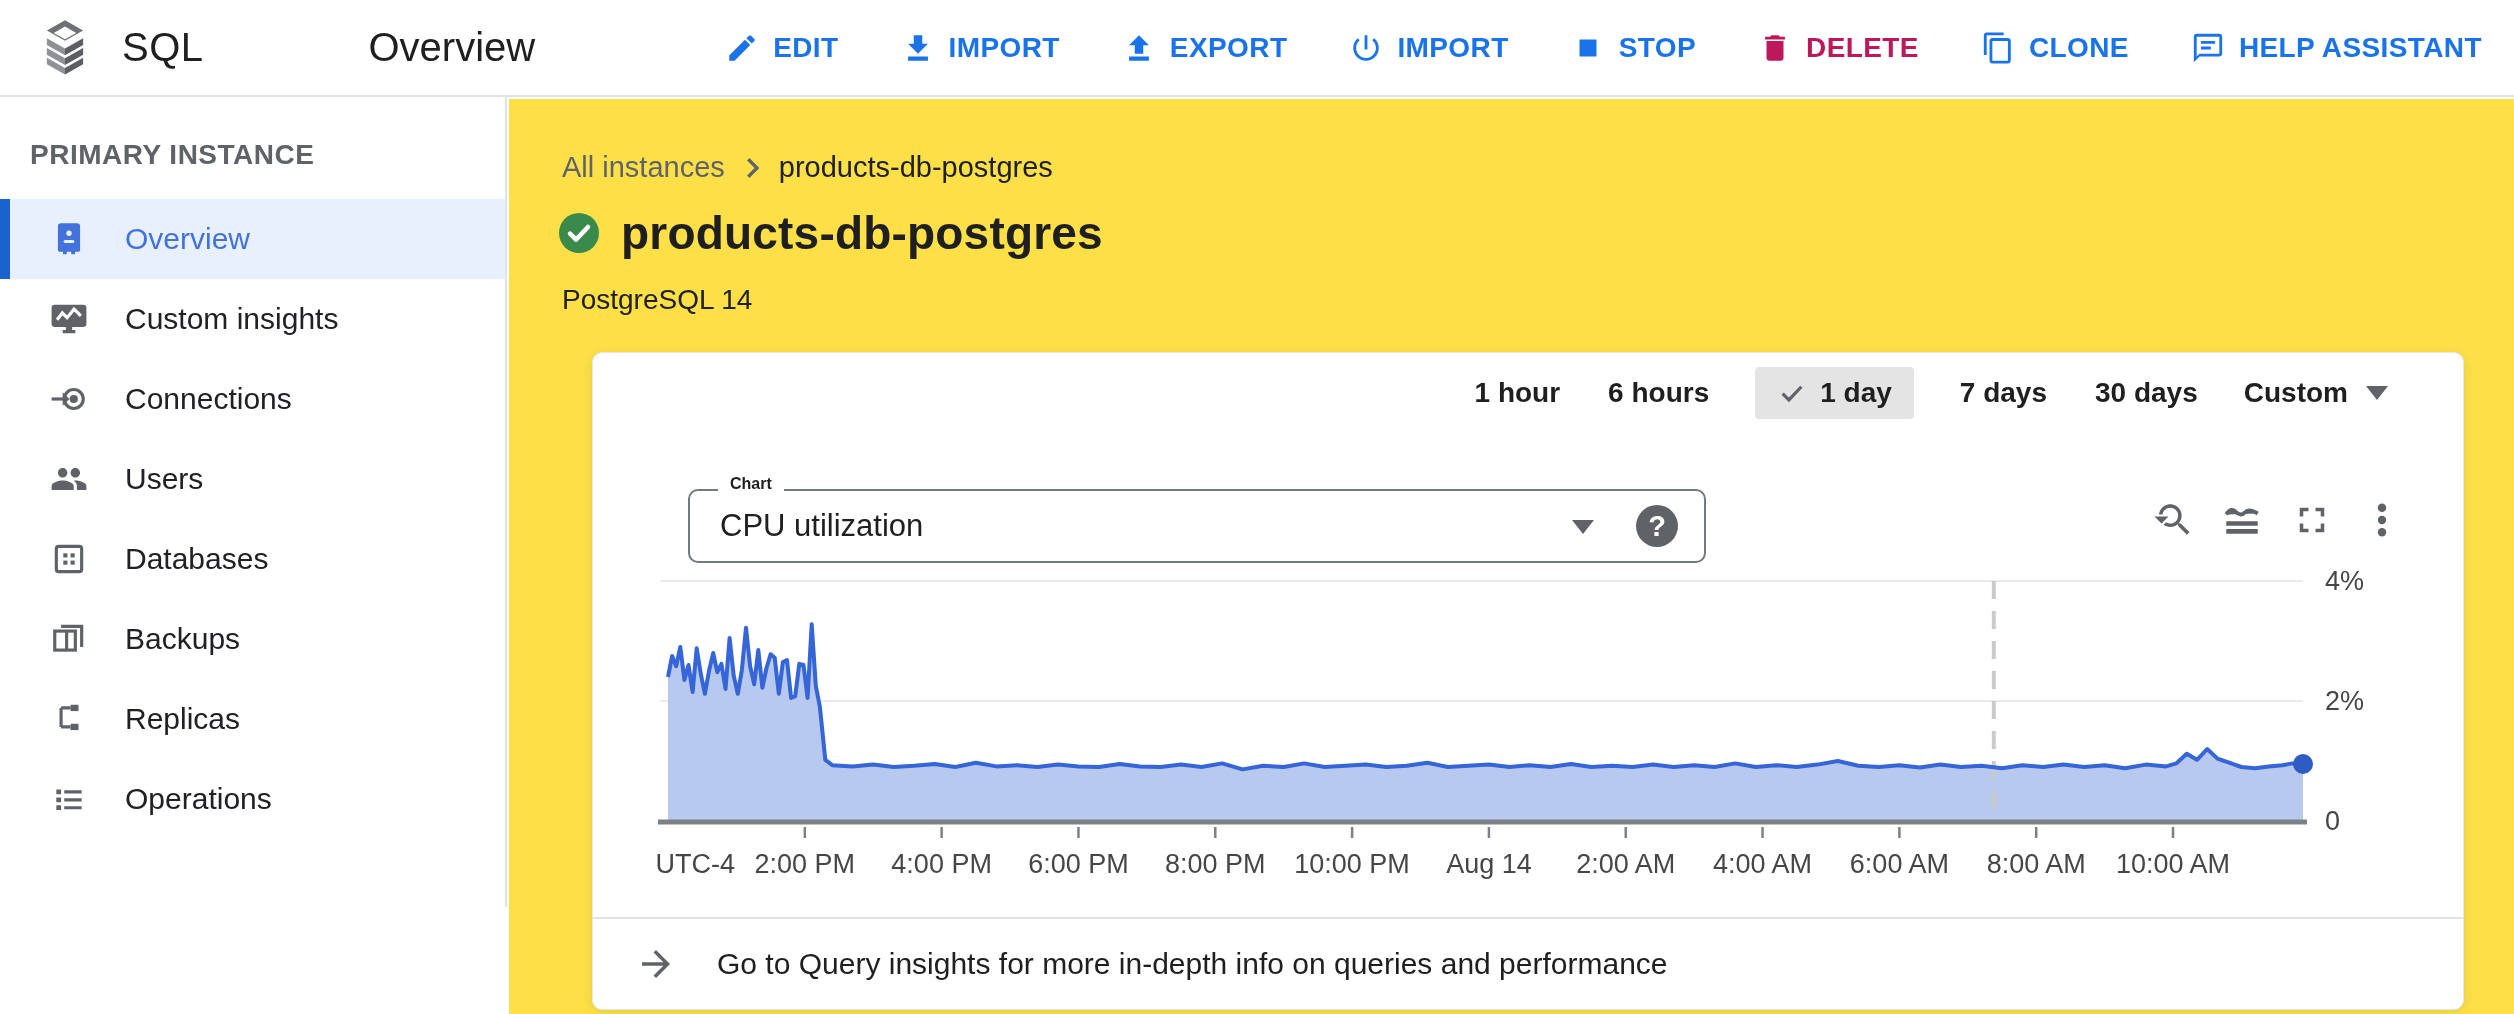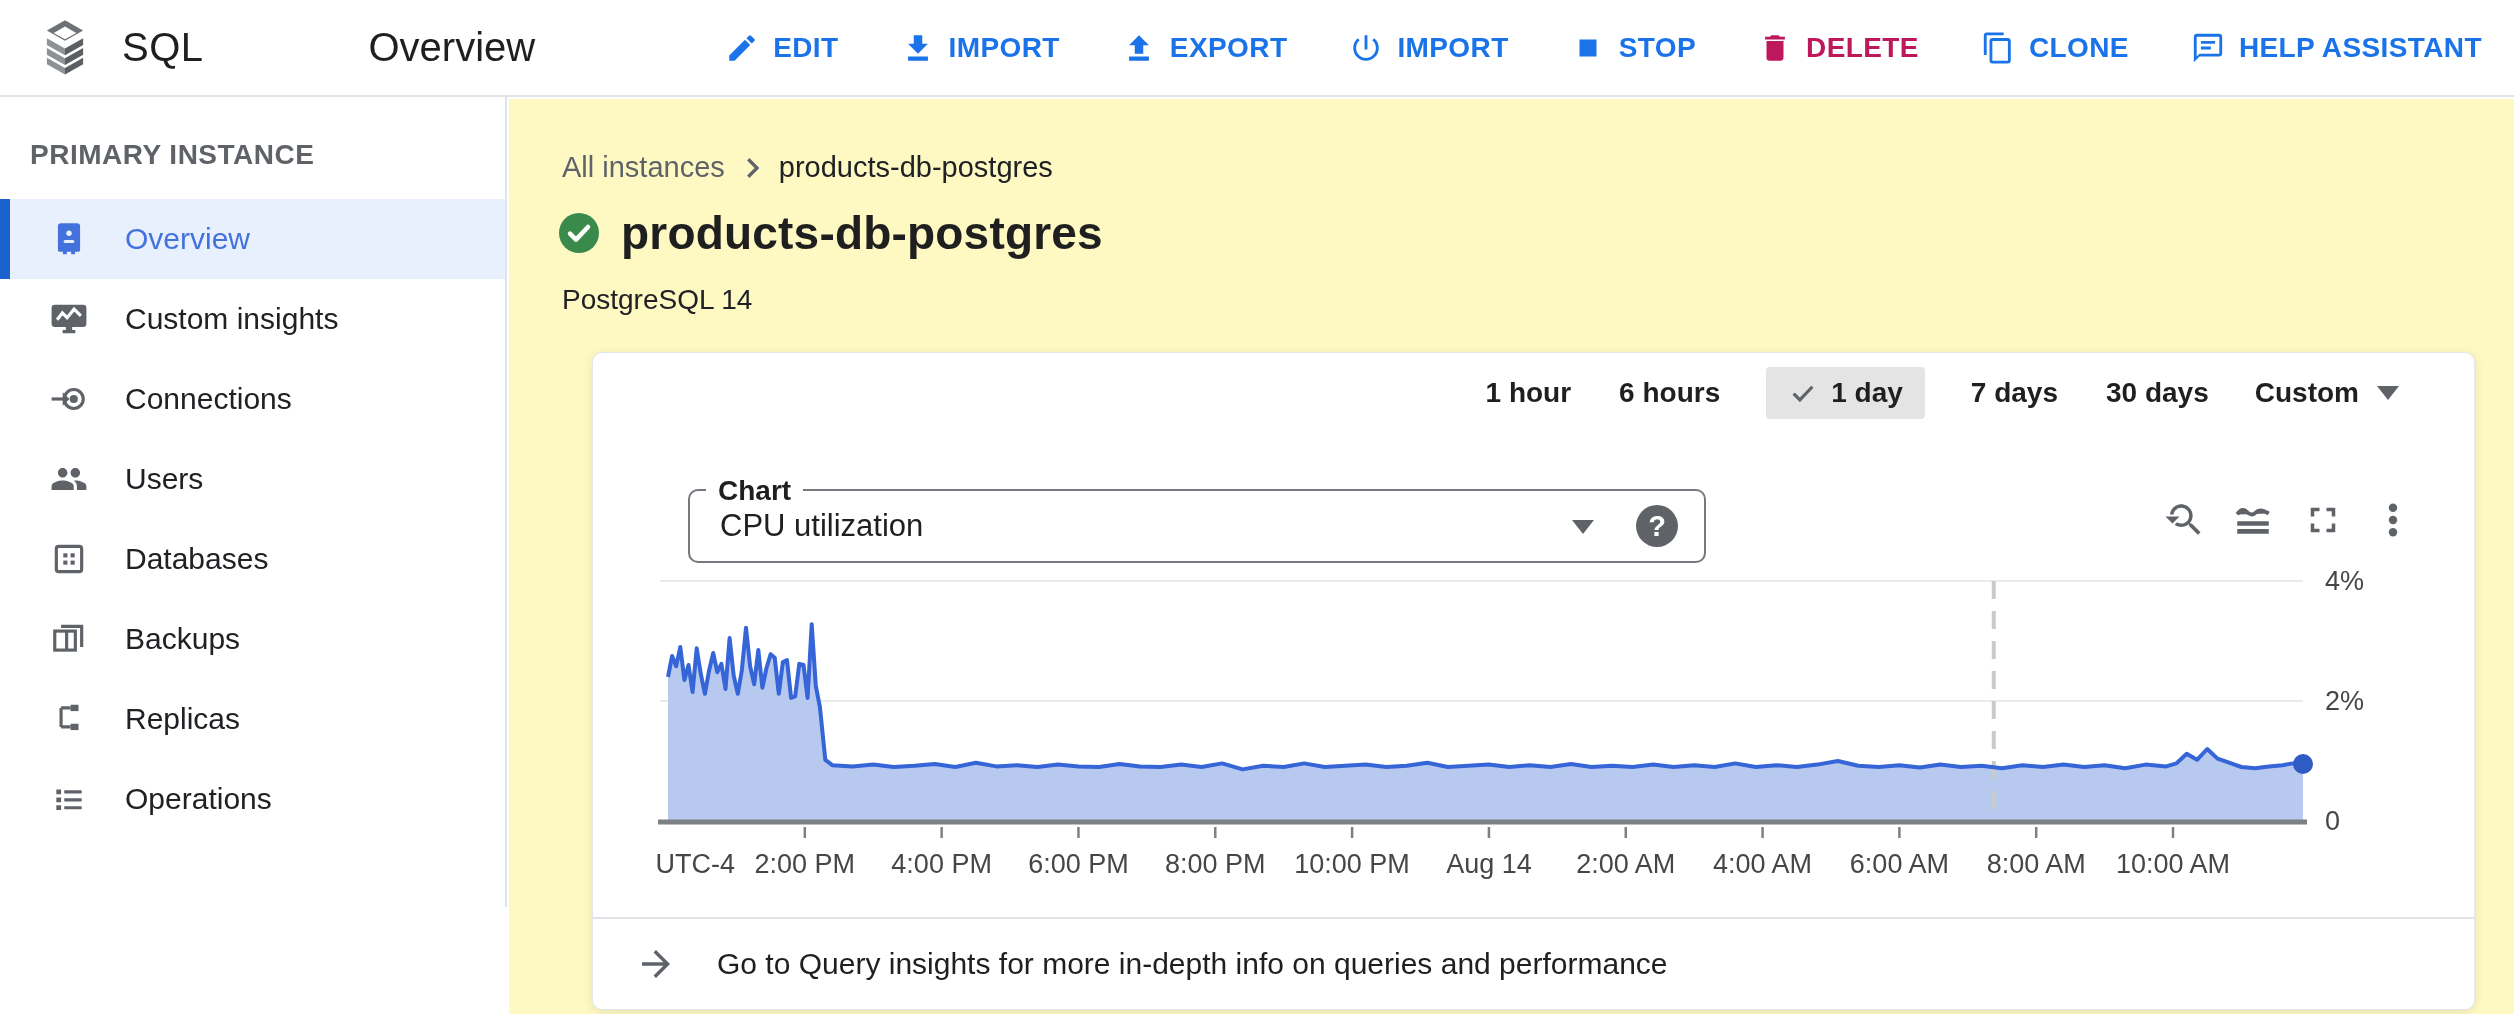--- a/index.html
+++ b/index.html
@@ -37,50 +37,50 @@
   .nav-item { position:relative; height:80px; display:flex; align-items:center; cursor:pointer; }
   .nav-item .nav-icon { position:absolute; left:50px; width:38px; height:38px; color:#5f6368; }
   .nav-item .nav-icon svg { width:38px; height:38px; }
   .nav-item .nav-label { position:absolute; left:125px; font-size:30px; color:#202124; white-space:nowrap; }
   .nav-item.active { background:#e8f0fe; }
   .nav-item.active::before { content:""; position:absolute; left:0; top:0; width:10px; height:100%; background:#1a63cf; }
   .nav-item.active .nav-label { color:#4372dd; }
   .nav-item.active .nav-icon { color:#4372dd; }
 
   
-  .content { position:absolute; left:509px; top:99px; width:2005px; height:915px; background:#fef9c3; }
+  .content { position:absolute; left:509px; top:99px; width:2005px; height:915px; background:#fde047; }
   .breadcrumb { margin:52px 0 0 53px; display:flex; align-items:center; gap:12px; font-size:29px; }
   .crumb-parent { color:#5f6368; cursor:pointer; }
   .crumb-sep svg { width:30px; height:30px; stroke:#5f6368; }
   .crumb-current { color:#202124; }
   .title-row { margin:22px 0 0 48px; display:flex; align-items:center; gap:20px; }
   .status-icon svg { width:44px; height:44px; }
   .instance-title { font-size:46px; font-weight:700; color:#1f1f1f; letter-spacing:.2px; }
   .engine-label { margin:24px 0 0 53px; font-size:28px; color:#202124; }
 
   
   .card {
-    position:relative; margin:36px 39px 0 83px; height:658px;
+    position:relative; margin:36px 50px 0 83px; height:658px;
     background:#fff; border:1px solid #e4e7ea; border-radius:10px;
     box-shadow:0 2px 8px rgba(60,64,67,.13);
   }
   .time-row { position:absolute; top:14px; right:75px; display:flex; align-items:center; gap:44px;
               font-size:28px; font-weight:700; color:#1f1f1f; }
   .time-chip { padding:10px 2px; cursor:pointer; white-space:nowrap; }
   .time-chip.selected { background:#e4e4e4; border-radius:4px; padding:10px 22px; display:flex; align-items:center; gap:13px; }
   .chip-check svg { width:30px; height:30px; stroke:#5f6368; }
   .custom-chip { display:flex; align-items:center; gap:18px; cursor:pointer; }
   .caret-down { width:0; height:0; border-left:11px solid transparent; border-right:11px solid transparent; border-top:14px solid #5f6368; }
 
   .chart-select {
     position:absolute; left:95px; top:136px; width:1018px; height:74px;
     border:2px solid #747980; border-radius:10px; cursor:pointer; background:#fff;
   }
-  .chart-select .float-label { position:absolute; top:-16px; left:16px; background:#fff; padding:0 12px;
-                               font-size:28px; font-weight:700; color:#1f1f1f; }
+  .chart-select .float-label { position:absolute; top:-16px; left:28px; background:#fff; padding:0 12px;
+                               font-size:16px; font-weight:700; color:#1f1f1f; }
   .chart-select .select-value { position:absolute; left:30px; top:50%; transform:translateY(-50%); font-size:31px; color:#1f1f1f; }
   .chart-select .caret-down { position:absolute; right:110px; top:50%; transform:translateY(-42%); }
   .help-badge { position:absolute; right:26px; top:50%; transform:translateY(-50%);
                 width:42px; height:42px; border-radius:50%; background:#5f6368; color:#fff;
                 font-size:29px; font-weight:700; display:flex; align-items:center; justify-content:center; cursor:pointer; }
 
   .chart-tools { position:absolute; top:146px; right:60px; display:flex; align-items:center; gap:28px; }
   .chart-tools .tool { width:42px; height:42px; color:#5f6368; cursor:pointer; }
   .chart-tools svg { width:42px; height:42px; fill:currentColor; }
 

